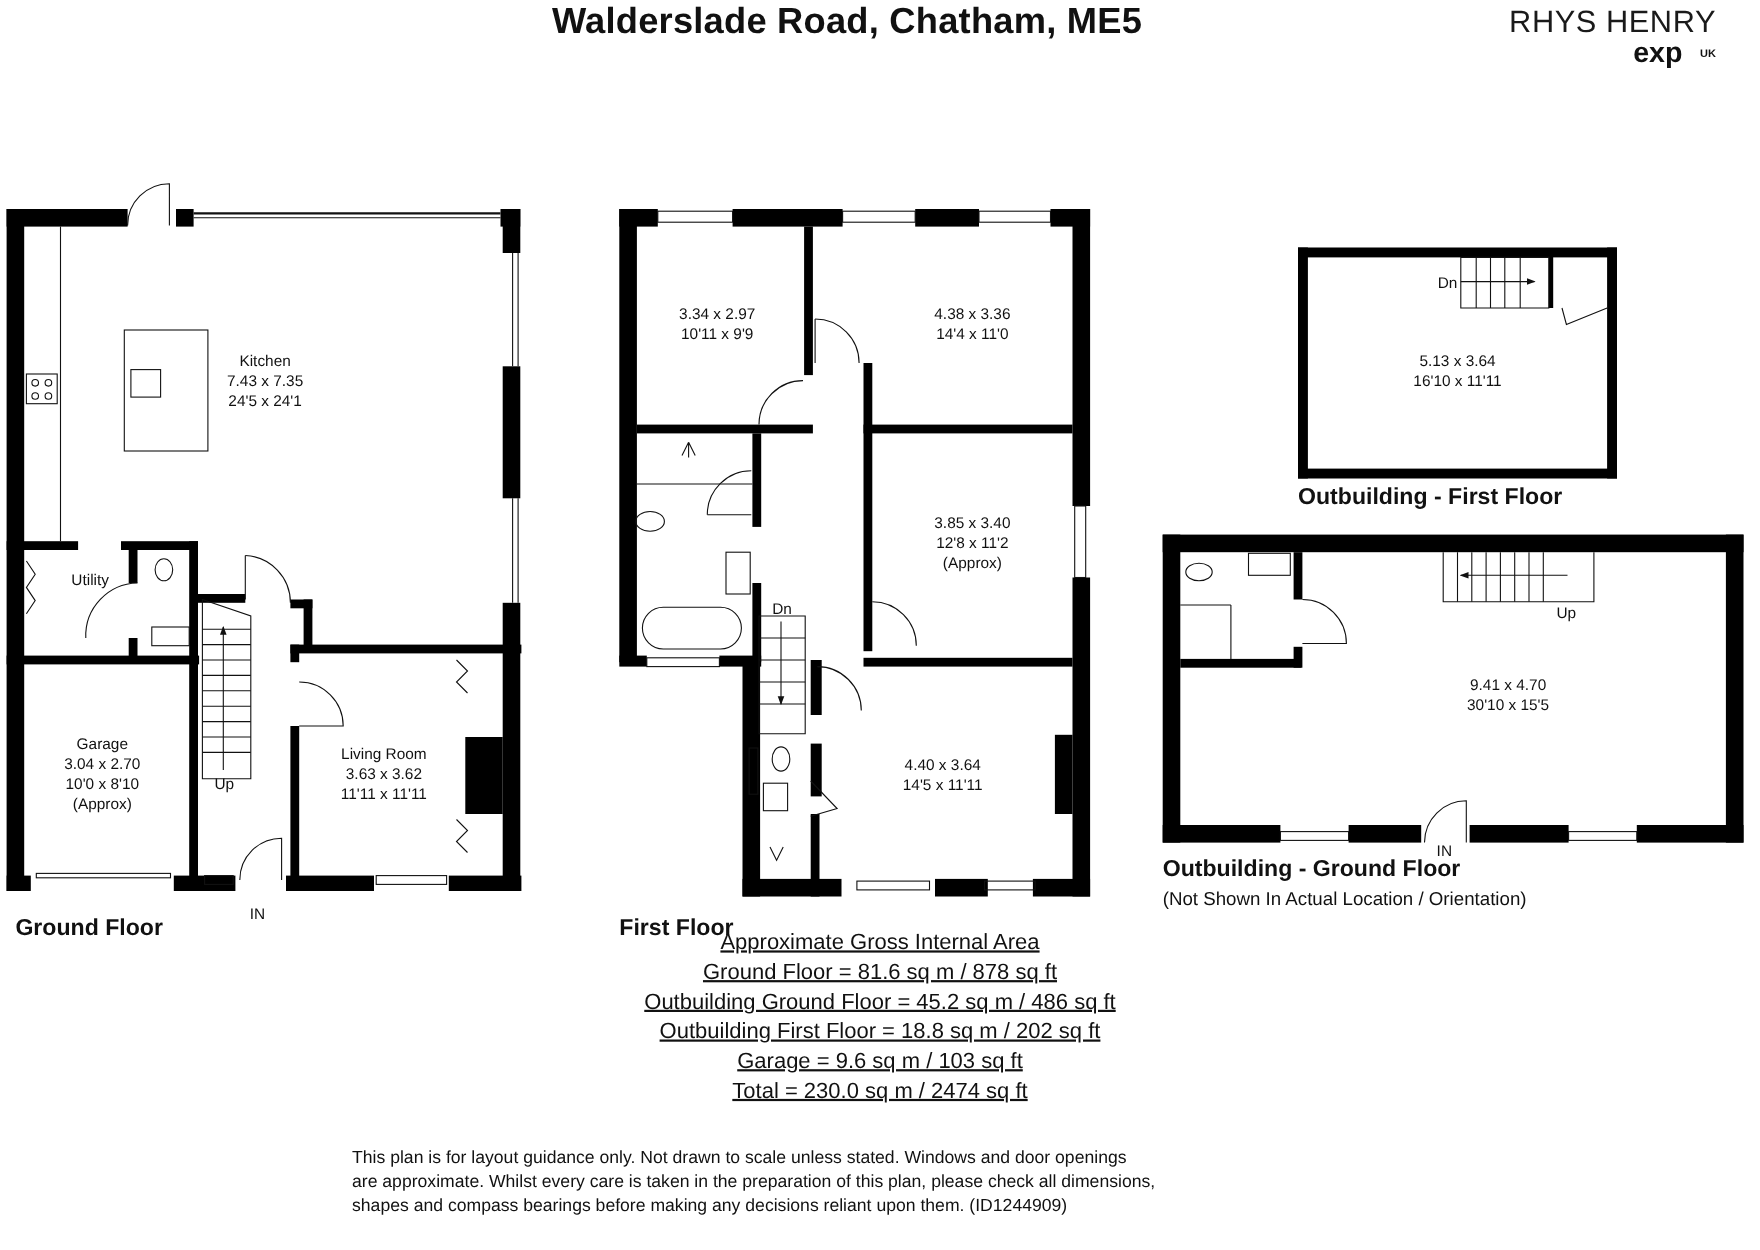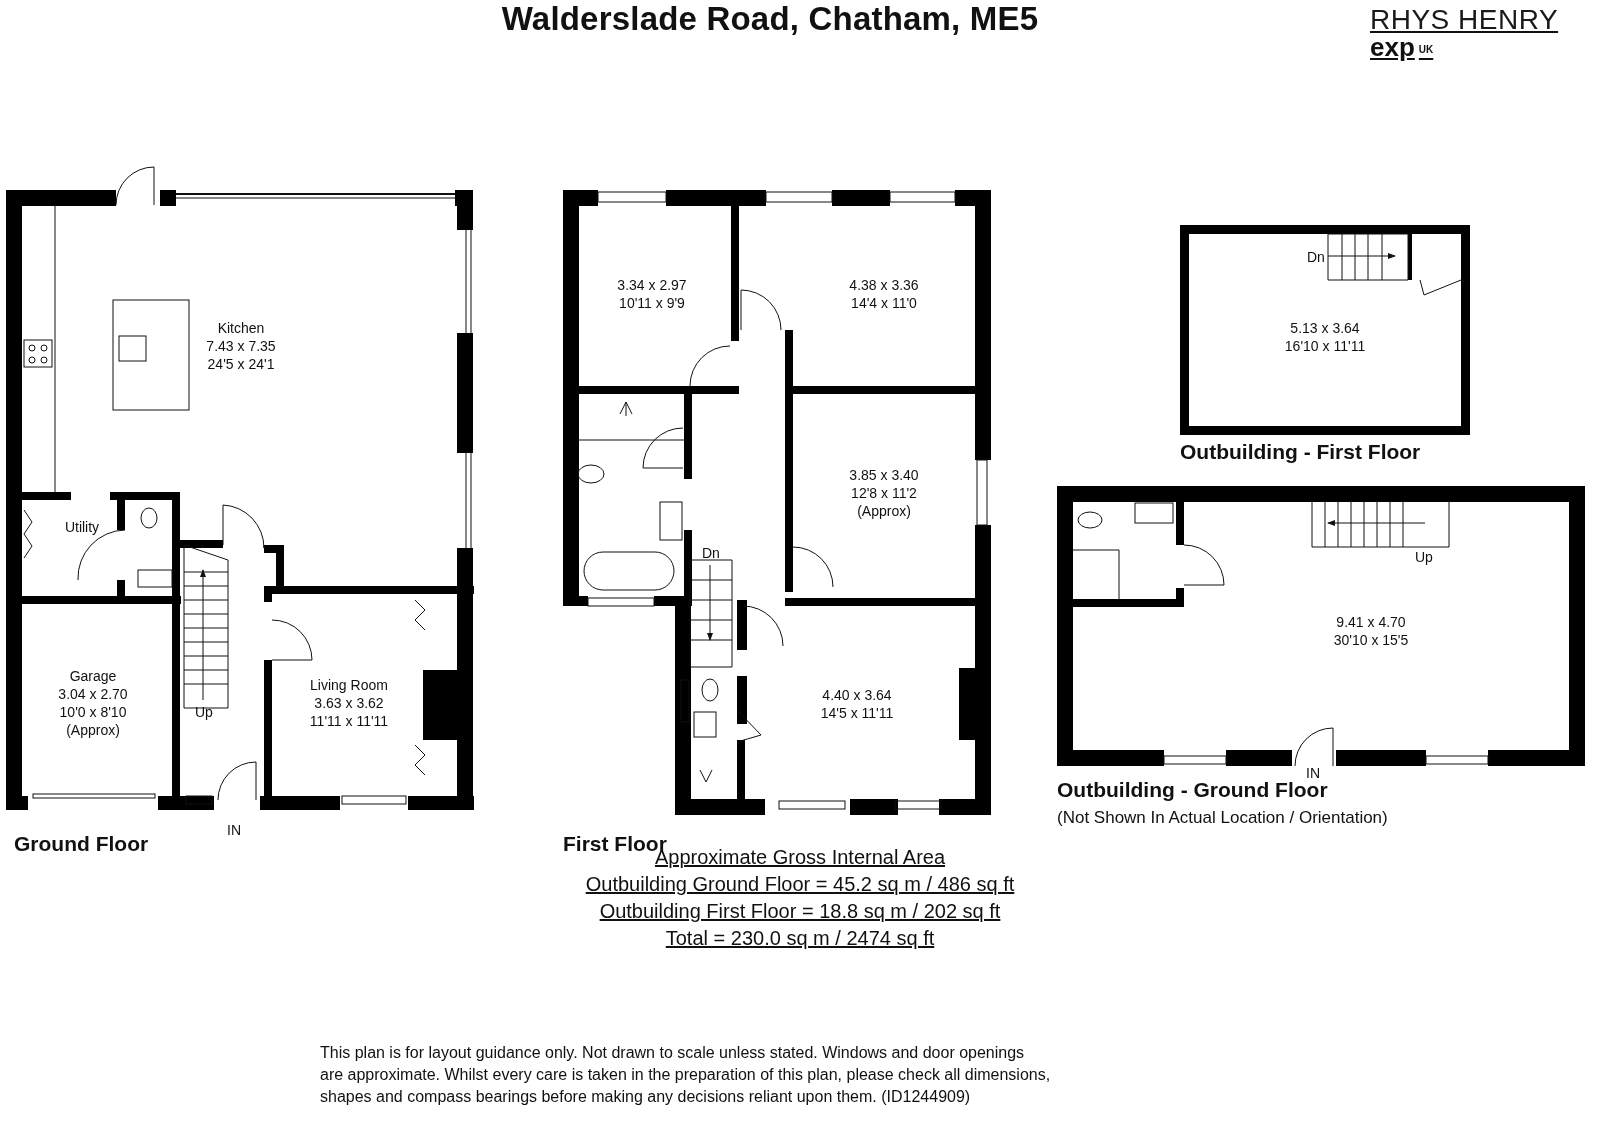--- a/index.html
+++ b/index.html
@@ -1,24 +1,24 @@
 <!DOCTYPE html>
 <html><head>
 <meta charset="utf-8">
 <style>
   html, body { margin: 0; padding: 0; background: #ffffff; }
   body { width: 1600px; height: 1136px; position: relative; overflow: hidden;
          font-family: "Liberation Sans", sans-serif; color: #111; }
   .title { position: absolute; left: 0; width: 1560px; top: 0; text-align: center;
            font-weight: bold; font-size: 33px; letter-spacing: 0.2px; }
   .title span { position: relative; left: -10px; }
-  .brand { position: absolute; left: 1370px; top: 4px; width: 190px; text-align: left; text-decoration: underline; }
+  .brand { position: absolute; left: 1370px; top: 4px; width: 190px; text-align: right; }
   .brand-name { font-size: 28px; letter-spacing: 0.5px; color: #1a1a1a; }
   .brand-sub { font-size: 26px; font-weight: bold; margin-top: -4px; }
-  .brand-sub .uk { font-size: 10px; vertical-align: middle; margin-left: 4px; }
+  .brand-sub .uk { font-size: 10px; vertical-align: middle; margin-left: 16px; }
   svg.plans { position: absolute; left: 0; top: 0; }
   .room-label { font-size: 14px; text-anchor: middle; fill: #111; font-family: "Liberation Sans", sans-serif; }
   .small-label { font-size: 14px; fill: #111; font-family: "Liberation Sans", sans-serif; }
   .floor-label { position: absolute; font-weight: bold; font-size: 21px; }
   .floor-note { position: absolute; font-size: 17px; }
   .area-block { position: absolute; left: 480px; width: 640px; top: 844px; text-align: center; font-size: 20px; line-height: 27px; text-decoration: underline; }
   .disclaimer { position: absolute; left: 320px; width: 940px; top: 1042px; text-align: left; font-size: 16px; line-height: 22px; }
 </style>
 </head>
 <body>
@@ -256,22 +256,24 @@
 </svg>
 
 <div class="floor-label" style="left:14px; top:832px;">Ground Floor</div>
 <div class="floor-label" style="left:563px; top:832px;">First Floor</div>
 <div class="floor-label" style="left:1180px; top:440px;">Outbuilding - First Floor</div>
 <div class="floor-label" style="left:1057px; top:778px;">Outbuilding - Ground Floor</div>
 <div class="floor-note" style="left:1057px; top:808px;">(Not Shown In Actual Location / Orientation)</div>
 
 <div class="area-block">
   <div>Approximate Gross Internal Area</div>
+  <div>Ground Floor = 81.6 sq m / 878 sq ft</div>
   <div>Outbuilding Ground Floor = 45.2 sq m / 486 sq ft</div>
   <div>Outbuilding First Floor = 18.8 sq m / 202 sq ft</div>
+  <div>Garage = 9.6 sq m / 103 sq ft</div>
   <div>Total = 230.0 sq m / 2474 sq ft</div>
 </div>
 
 <div class="disclaimer">
   <div>This plan is for layout guidance only. Not drawn to scale unless stated. Windows and door openings</div>
   <div>are approximate. Whilst every care is taken in the preparation of this plan, please check all dimensions,</div>
   <div>shapes and compass bearings before making any decisions reliant upon them. (ID1244909)</div>
 </div>
 
 </body></html>

